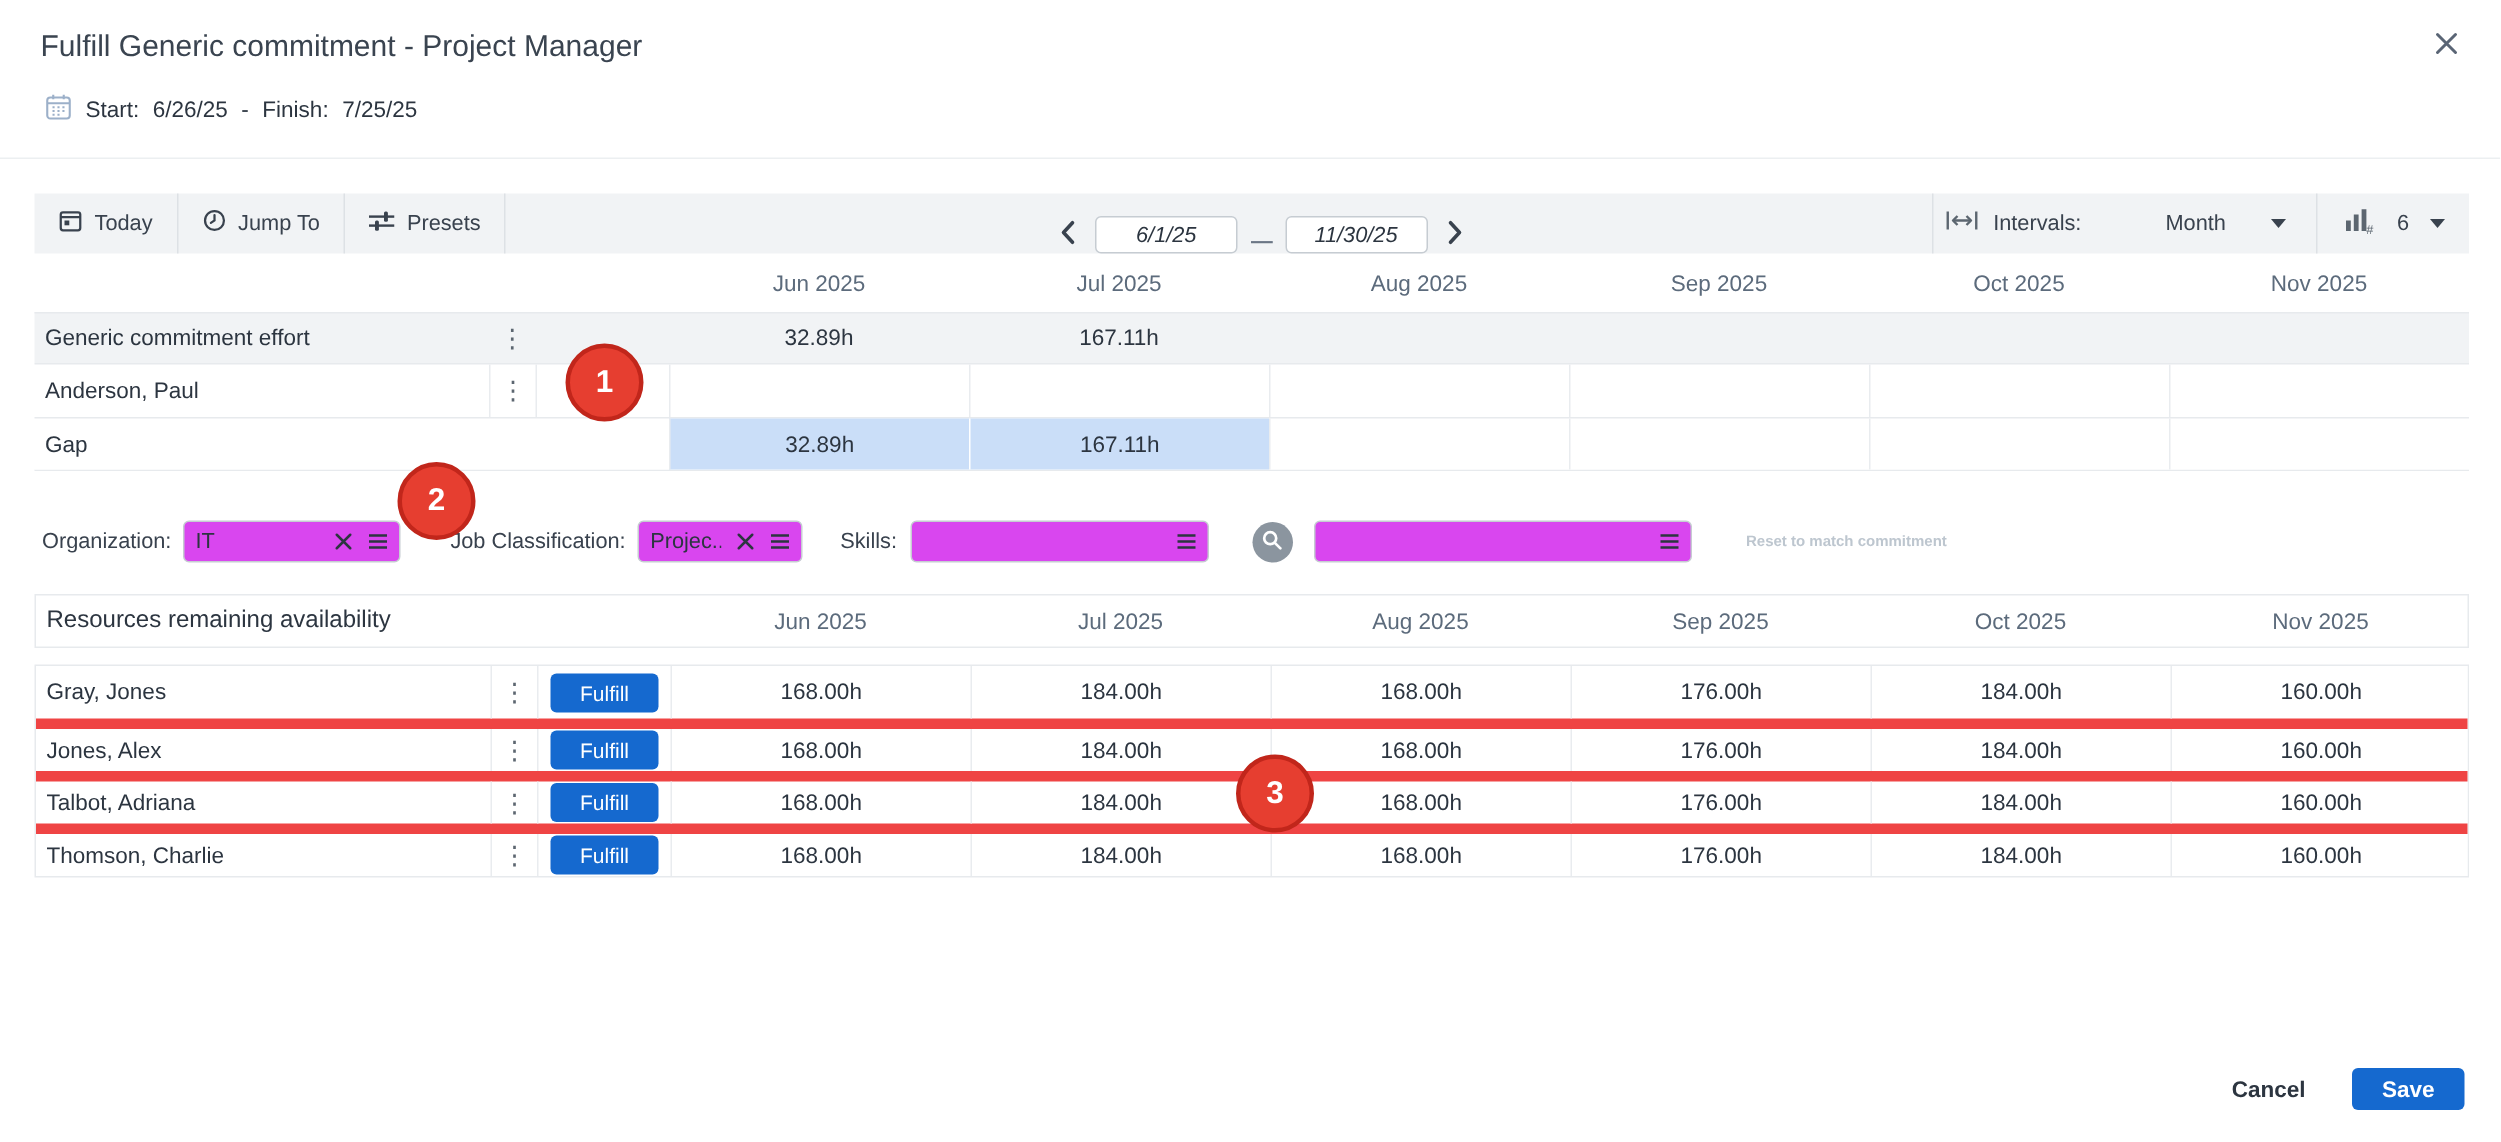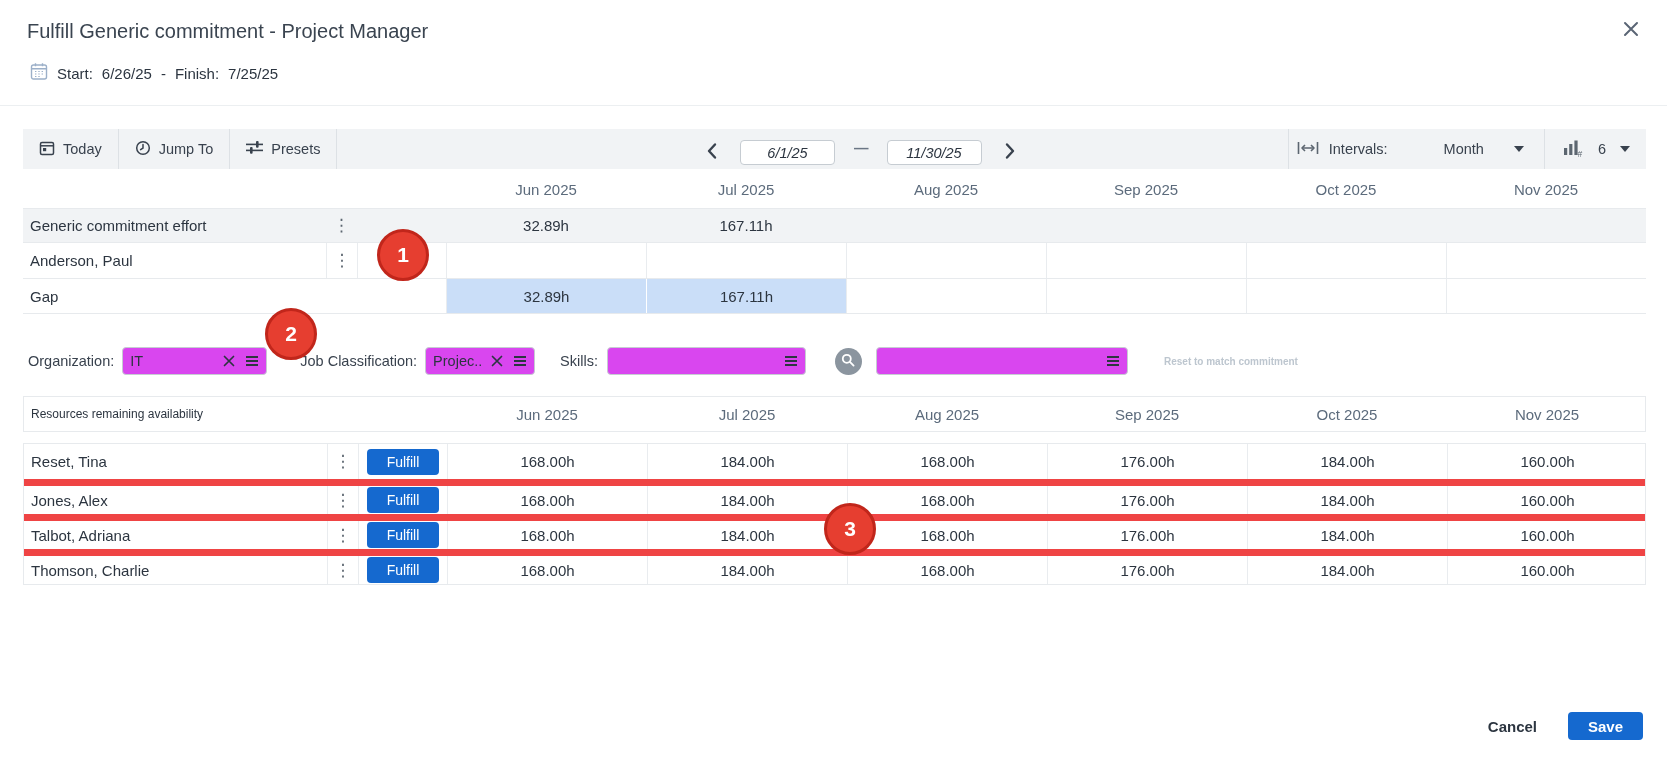--- a/index.html
+++ b/index.html
@@ -14,21 +14,21 @@
   .dates-line { position:absolute; left:30px; top:62px; display:flex; align-items:center; gap:9px;
                 font-size:15px; color:#2c3540; }
   .dates-line .lbl { font-weight:400;text-align:right; }
   .hr-top { position:absolute; left:0; top:105px; width:1667px; height:1px; background:#eceff1; }
 
   
   .toolbar { position:absolute; left:23px; top:129px; width:1623px; height:40px;
              background:#f1f3f5; display:flex; align-items:center; font-size:14.5px; color:#39424e; }
   .tb-btn { display:flex; align-items:center; gap:8px; height:40px; padding:0 16px;
             border-right:1px solid #dde1e5; cursor:pointer; }
-  .tb-center { position:absolute; left:680px; top:11px; height:40px; display:flex; align-items:flex-start; gap:19px; }
+  .tb-center { position:absolute; left:680px; top:0; height:40px; display:flex; align-items:flex-end; gap:9px; }
   .tb-dateinput { width:95px; height:25px; border:1px solid #c6ccd2; border-radius:4px; background:#fff;
                   font-family:"Liberation Sans", sans-serif; font-size:14.5px; font-style:italic;
                   text-align:center; color:#2c3540; outline:none; }
   .tb-dash { color:#6b7685; font-weight:bold; letter-spacing:-1px; }
   .chev { background:none; border:none; cursor:pointer; display:flex; align-items:center; padding:2px; }
   .tb-right { position:absolute; right:16px; top:0; height:40px; display:flex; align-items:center; }
   .tb-sep-l { border-left:1px solid #dde1e5; height:40px; display:flex; align-items:center; }
   .iv-group { display:flex; align-items:center; gap:10px; padding:0 20px 0 8px; height:40px; }
   .cnt-group { display:flex; align-items:center; gap:14px; padding-left:18px; height:40px; }
   .caret-down { width:0; height:0; border-left:5px solid transparent; border-right:5px solid transparent;
@@ -61,21 +61,21 @@
   .inputbox input { border:none; outline:none; min-width:0; flex:1; font-family:"Liberation Sans", sans-serif;
                     font-size:14.5px; color:#2c3540; background:transparent; }
   .mini-ic { background:none; border:none; cursor:pointer; display:flex; align-items:center; padding:0; }
   .search-btn { width:27px; height:27px; border-radius:50%; background:#8b959f; border:none; cursor:pointer;
                 display:flex; align-items:center; justify-content:center; margin:0 0 0 29px; }
   .reset-link { color:#bdc6cf; font-weight:bold; font-size:10px; margin-left:36px; cursor:default; white-space:nowrap; }
 
   
   .res-header { top:396px; height:36px; border:1px solid #e7eaed; background:#fff; }
   .res-header .grow { height:34px; }
-  .res-title { font-size:12px; color:#5c6b7c; }
+  .res-title { font-size:16px; color:#5c6b7c; }
   .res-rows { top:443px; border:1px solid #e7eaed; background:#fff; }
   .res-row { height:35px; background:#fff; }
   .res-row + .res-row { border-top:7px solid #ef4444; }
   .fulfill-btn { width:72px; height:26px; background:#1569cf; color:#fff; border:none; border-radius:4px;
                  font-family:"Liberation Sans", sans-serif; font-size:14px; cursor:pointer; }
 
   
   .badge { position:absolute; width:52px; height:52px; border-radius:50%; background:#e63e30;
            border:3px solid #c1261b; color:#fff; font-size:21px; font-weight:bold;
            display:flex; align-items:center; justify-content:center; z-index:5; }
@@ -309,21 +309,21 @@
       <div class="cell mhead">Jul 2025</div>
       <div class="cell mhead">Aug 2025</div>
       <div class="cell mhead">Sep 2025</div>
       <div class="cell mhead">Oct 2025</div>
       <div class="cell mhead">Nov 2025</div>
     </div>
   </div>
 
   <div class="gridwrap res-rows">
     <div class="grow res-row">
-      <div class="cell name">Reset, Tina</div>
+      <div class="cell name">Gray, Jones</div>
       <div class="cell vline">
           <button class="kebab">⋮</button>
         </div>
       <div class="cell vline">
           <button class="fulfill-btn">Fulfill</button>
         </div>
       <div class="cell vline">168.00h</div>
       <div class="cell vline">184.00h</div>
       <div class="cell vline">168.00h</div>
       <div class="cell vline">176.00h</div>

